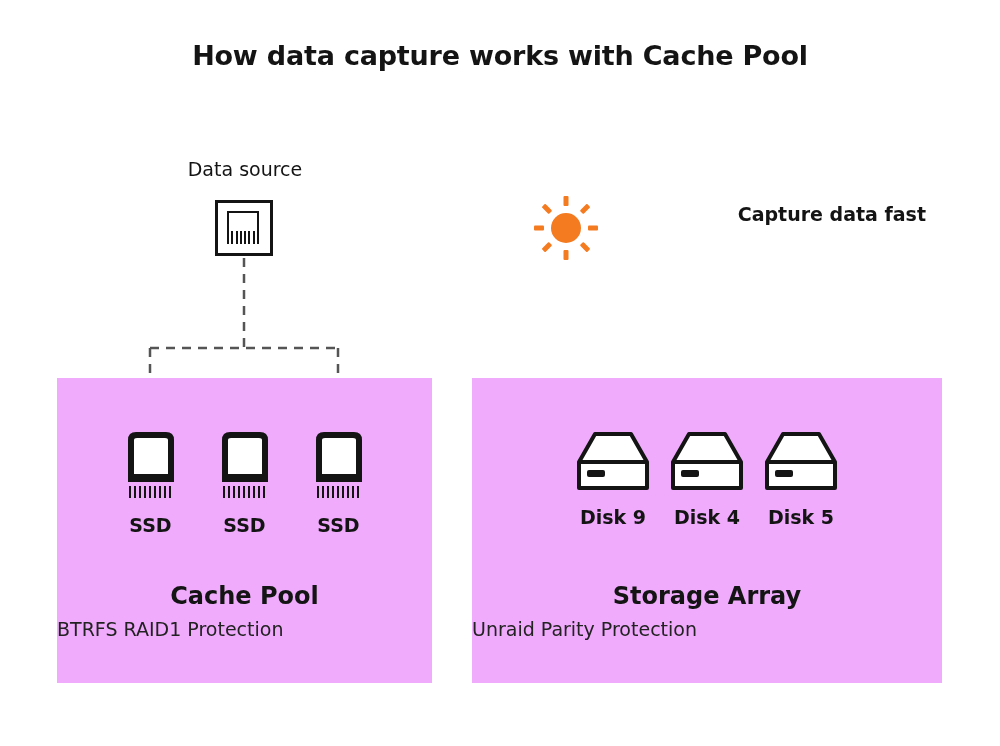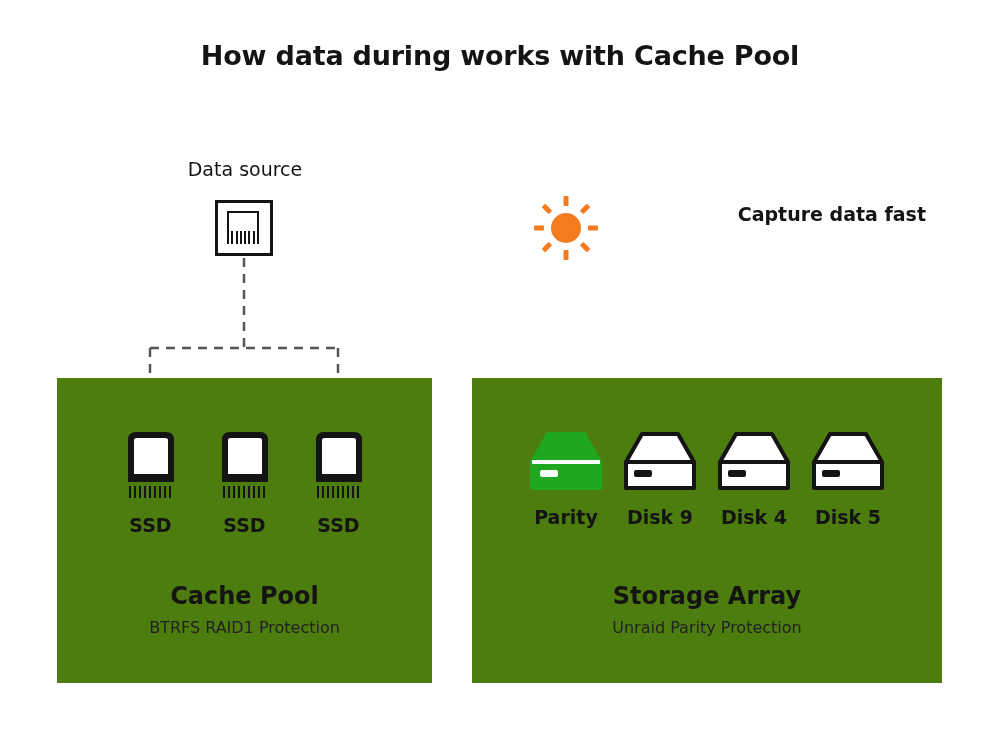--- a/index.html
+++ b/index.html
@@ -93,42 +93,41 @@
     font-size: 19px;
     font-weight: bold;
     line-height: 26px;
     color: #141414;
     text-align: right;
   }
 
   
   .panel {
     position: absolute;
-    background: #4d7c0f;
+    background: #f0abfc;
   }
   #cache-panel { left: 57px;  top: 378px; width: 375px; height: 305px; }
   #array-panel { left: 472px; top: 378px; width: 470px; height: 305px; }
 
   .panel-title {
     position: absolute;
     left: 0;
     width: 100%;
     text-align: center;
     top: 204px;
     font-size: 24px;
     font-weight: bold;
     color: #141414;
   }
   .panel-sub {
     position: absolute;
     left: 0;
     width: 100%;
-    text-align: center;
     top: 240px;
-    font-size: 16px;
+    font-size: 19px;
     color: #222222;
   }
 
   
   .devices {
     position: absolute;
     top: 50px;
     left: 0;
     width: 100%;
     display: flex;
@@ -153,21 +152,21 @@
     left: 0;
     top: 0;
     width: 1000px;
     height: 746px;
     pointer-events: none;
   }
 </style>
 </head>
 <body>
 
-<div class="title">How data during works with Cache Pool</div>
+<div class="title">How data capture works with Cache Pool</div>
 
 <div class="data-source-label">Data source</div>
 
 <div class="port-icon">
   <div class="port-inner"></div>
   <div class="port-teeth">
     <i></i>
       <i></i>
       <i></i>
       <i></i>
@@ -277,28 +276,20 @@
     </div>
 
   </div>
   <div class="panel-title">Cache Pool</div>
   <div class="panel-sub">BTRFS RAID1 Protection</div>
 </div>
 
 <div class="panel" id="array-panel">
   <div class="devices">
 
-    <div class="device">
-      <svg width="76" height="66" viewBox="0 0 76 66">
-        <path d="M4,60 L4,34 L20,6 L56,6 L72,34 L72,60 Z" fill="#1FA81F" stroke="#1FA81F" stroke-width="4" stroke-linejoin="round"></path>
-        <line x1="4" y1="34" x2="72" y2="34" stroke="#ffffff" stroke-width="4"></line>
-        <rect x="12" y="42" width="18" height="7" rx="2" fill="#ffffff"></rect>
-      </svg>
-      <div class="device-label">Parity</div>
-    </div>
 
     <div class="device">
       <svg width="76" height="66" viewBox="0 0 76 66">
         <path d="M4,60 L4,34 L20,6 L56,6 L72,34 L72,60 Z" fill="#ffffff" stroke="#141414" stroke-width="4" stroke-linejoin="round"></path>
         <line x1="4" y1="34" x2="72" y2="34" stroke="#141414" stroke-width="4"></line>
         <rect x="12" y="42" width="18" height="7" rx="2" fill="#141414"></rect>
       </svg>
       <div class="device-label">Disk 9</div>
     </div>
 

